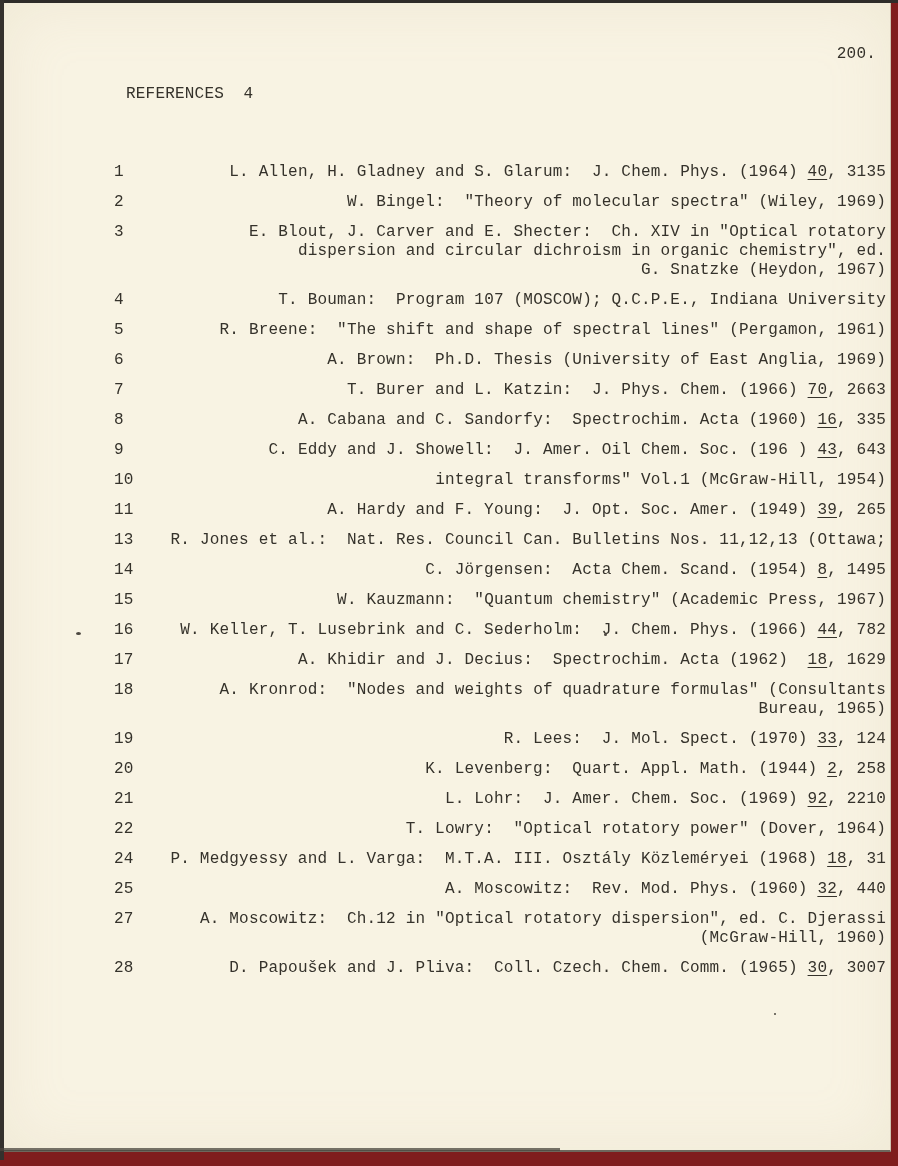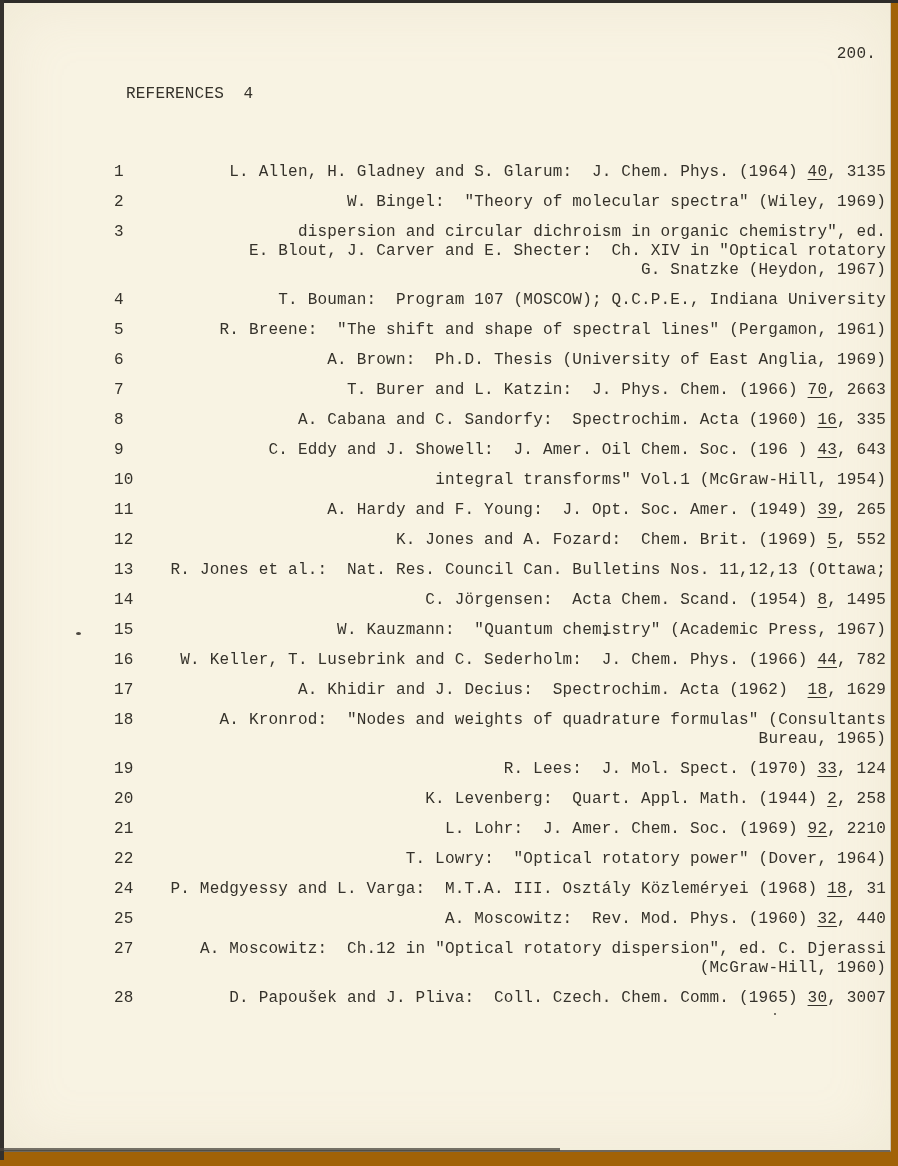--- a/index.html
+++ b/index.html
@@ -1,19 +1,19 @@
 <!DOCTYPE html>
 <html><head>
 <meta charset="utf-8">
 <style>
   html,body{margin:0;padding:0;background:#e9e7e2;}
   .canvas{
     position:relative;
     width:898px;height:1166px;
-    background:#a16207;
+    background:#7f1d1d;
     overflow:hidden;
     font-family:"Liberation Mono","DejaVu Sans Mono",monospace;
     color:#35322b;
   }
   
   .edge-top{position:absolute;left:0;top:0;width:898px;height:3px;background:#2e2c29;}
   .edge-left{position:absolute;left:0;top:0;width:4px;height:1160px;background:#34312d;}
   .edge-bottom-smudge{position:absolute;left:0;top:1148px;width:560px;height:3px;background:#4a453d;opacity:.75;}
   
   .paper{
@@ -60,22 +60,22 @@
         </div>
         <div class="ref">
           <div class="num">2</div>
           <div class="body">
             <div class="line"><span>W. Bingel:  "Theory of molecular spectra" (Wiley, 1969)</span></div>
           </div>
         </div>
         <div class="ref">
           <div class="num">3</div>
           <div class="body">
+            <div class="line"><span>E. Blout, J. Carver and E. Shecter:  Ch. XIV in "Optical rotatory</span></div>
             <div class="line cont"><span>dispersion and circular dichroism in organic chemistry", ed.</span></div>
-            <div class="line"><span>E. Blout, J. Carver and E. Shecter:  Ch. XIV in "Optical rotatory</span></div>
             <div class="line cont"><span>G. Snatzke (Heydon, 1967)</span></div>
           </div>
         </div>
         <div class="ref">
           <div class="num">4</div>
           <div class="body">
             <div class="line"><span>T. Bouman:  Program 107 (MOSCOW); Q.C.P.E., Indiana University</span></div>
           </div>
         </div>
         <div class="ref">
@@ -111,26 +111,20 @@
         <div class="ref">
           <div class="num">10</div>
           <div class="body">
             <div class="line cont"><span>integral transforms" Vol.1 (McGraw-Hill, 1954)</span></div>
           </div>
         </div>
         <div class="ref">
           <div class="num">11</div>
           <div class="body">
             <div class="line"><span>A. Hardy and F. Young:  J. Opt. Soc. Amer. (1949) </span><span class="u">39</span><span>, 265</span></div>
-          </div>
-        </div>
-        <div class="ref">
-          <div class="num">12</div>
-          <div class="body">
-            <div class="line"><span>K. Jones and A. Fozard:  Chem. Brit. (1969) </span><span class="u">5</span><span>, 552</span></div>
           </div>
         </div>
         <div class="ref">
           <div class="num">13</div>
           <div class="body">
             <div class="line"><span>R. Jones et al.:  Nat. Res. Council Can. Bulletins Nos. 11,12,13 (Ottawa;</span></div>
           </div>
         </div>
         <div class="ref">
           <div class="num">14</div>

